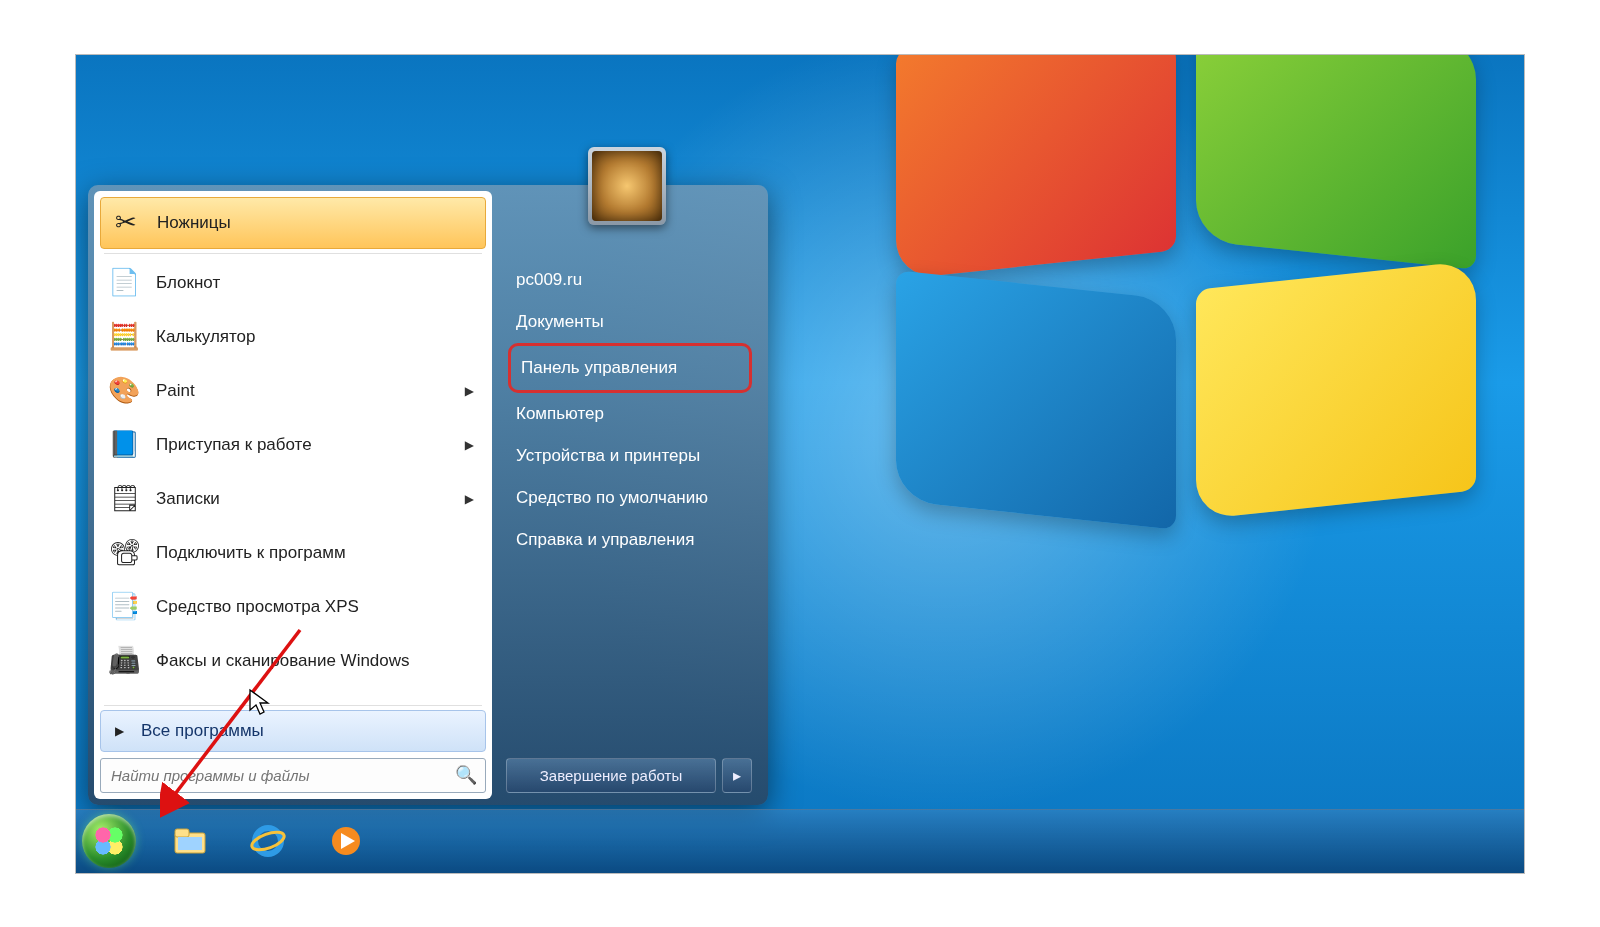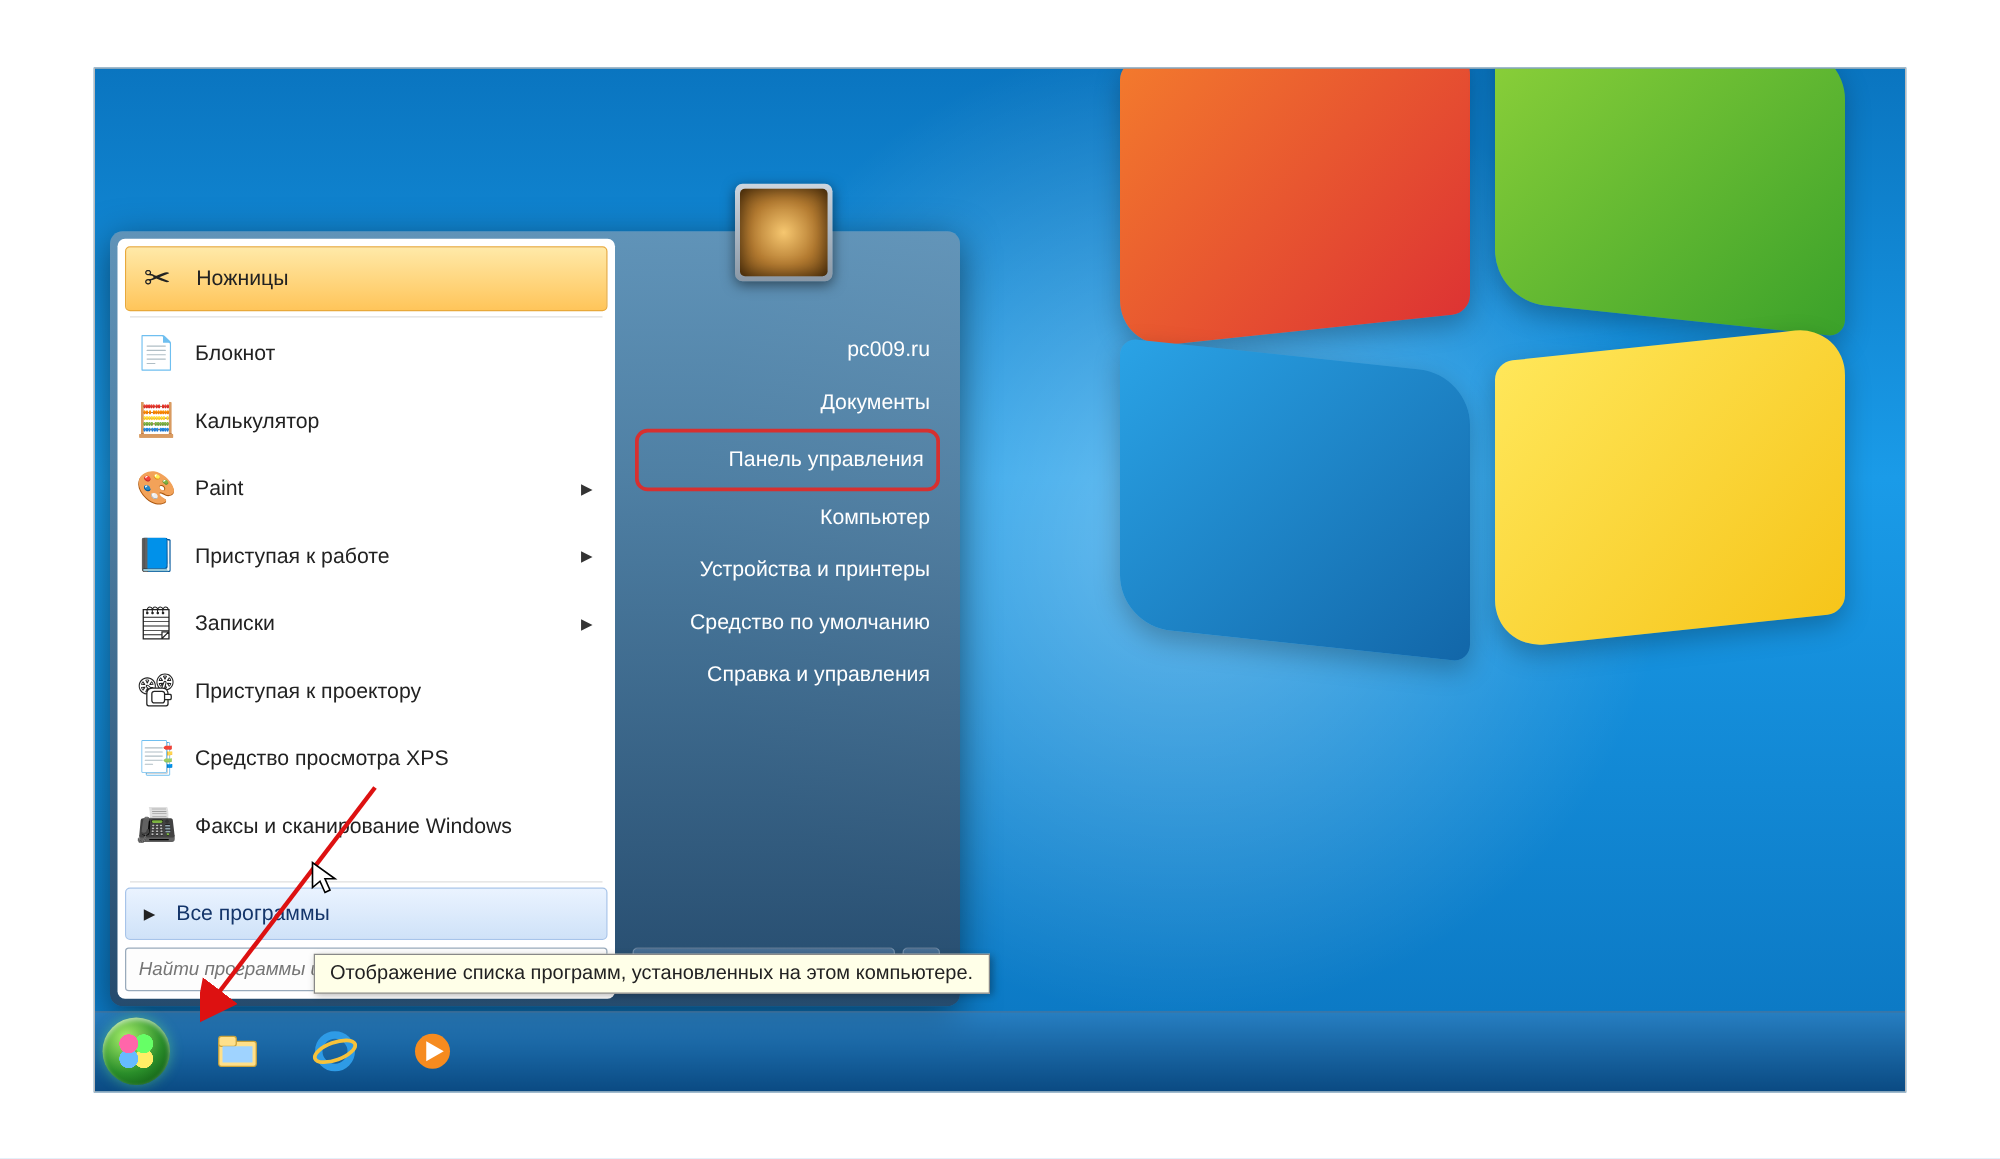--- a/index.html
+++ b/index.html
@@ -71,21 +71,21 @@
   cursor:pointer; position:relative; }
 .all-prog .tri { position:absolute; left:14px; top:50%; transform:translateY(-50%); font-size:12px; color:#222; }
 
 
 .search-wrap { margin:4px 2px 2px; position:relative; }
 .search-input { width:100%; padding:8px 34px 8px 10px; font-size:15px; font-style:italic; color:#777;
   border:1px solid #9ab; border-radius:3px; background:#fdfdfd; }
 .search-icon { position:absolute; right:8px; top:50%; transform:translateY(-50%); color:#4b6; font-size:18px; }
 
 
-.r-link { padding:11px 8px; font-size:17px; color:#fff; cursor:pointer; border-radius:4px;text-align:right; }
+.r-link { padding:11px 8px; font-size:17px; color:#fff; cursor:pointer; border-radius:4px; }
 .r-link.boxed { border:3px solid #d63030; border-radius:10px; padding:12px 10px; }
 
 
 .shutdown-area { position:absolute; left:14px; right:10px; bottom:6px; display:flex; gap:6px; }
 .shutdown-btn { flex:1; padding:8px 10px; font-size:15px; color:#eef;
   background: linear-gradient(180deg, rgba(120,160,200,0.4), rgba(40,70,110,0.6));
   border:1px solid rgba(255,255,255,0.25); border-radius:4px; cursor:pointer; text-align:center; }
 .shutdown-more { width:30px; display:flex; align-items:center; justify-content:center;
   background: linear-gradient(180deg, rgba(120,160,200,0.4), rgba(40,70,110,0.6));
   border:1px solid rgba(255,255,255,0.25); border-radius:4px; color:#eef; cursor:pointer; }
@@ -143,21 +143,21 @@
               <span>Приступая к работе</span>
               <span class="pin-arrow">▶</span>
             </div>
             <div class="pin-item">
               <span class="pin-icon" style="font-size: 26px;">🗒</span>
               <span>Записки</span>
               <span class="pin-arrow">▶</span>
             </div>
             <div class="pin-item">
               <span class="pin-icon" style="font-size: 26px;">📽</span>
-              <span>Приступая к проектору</span>
+              <span>Подключить к программ</span>
             </div>
             <div class="pin-item">
               <span class="pin-icon" style="font-size: 26px;">📑</span>
               <span>Средство просмотра XPS</span>
             </div>
             <div class="pin-item">
               <span class="pin-icon" style="font-size: 26px;">📠</span>
               <span>Факсы и сканирование Windows</span>
             </div>
           </div>
@@ -189,23 +189,20 @@
         <div class="shutdown-btn">
           <span>Завершение работы</span>
         </div>
         <div class="shutdown-more">
           <span>▸</span>
         </div>
       </div>
     </div>
   </div>
 
-  <div class="tooltip">
-    <span>Отображение списка программ, установленных на этом компьютере.</span>
-  </div>
 
   <svg class="anno-arrow" width="160" height="200">
     <defs>
           <marker id="ah" markerWidth="12" markerHeight="12" refX="2" refY="5" orient="auto">
       <path d="M0,0 L10,5 L0,10 z" fill="#d11"></path>
           </marker>
         </defs>
     <line x1="140" y1="10" x2="12" y2="178" stroke="#d11" stroke-width="3.5" marker-end="url(#ah)"></line>
   </svg>
 

